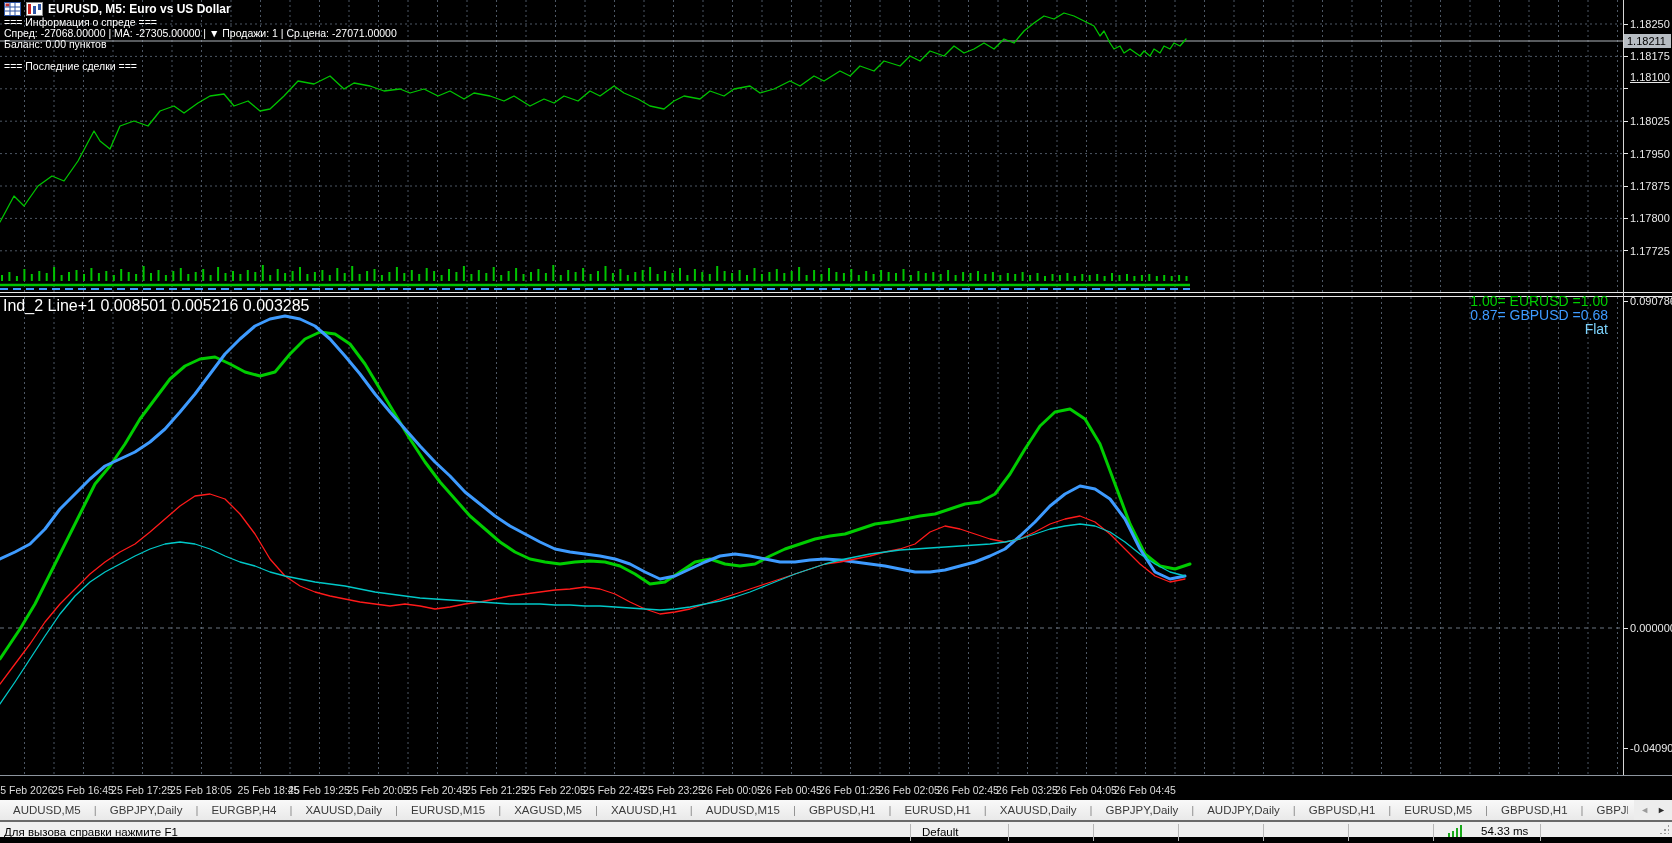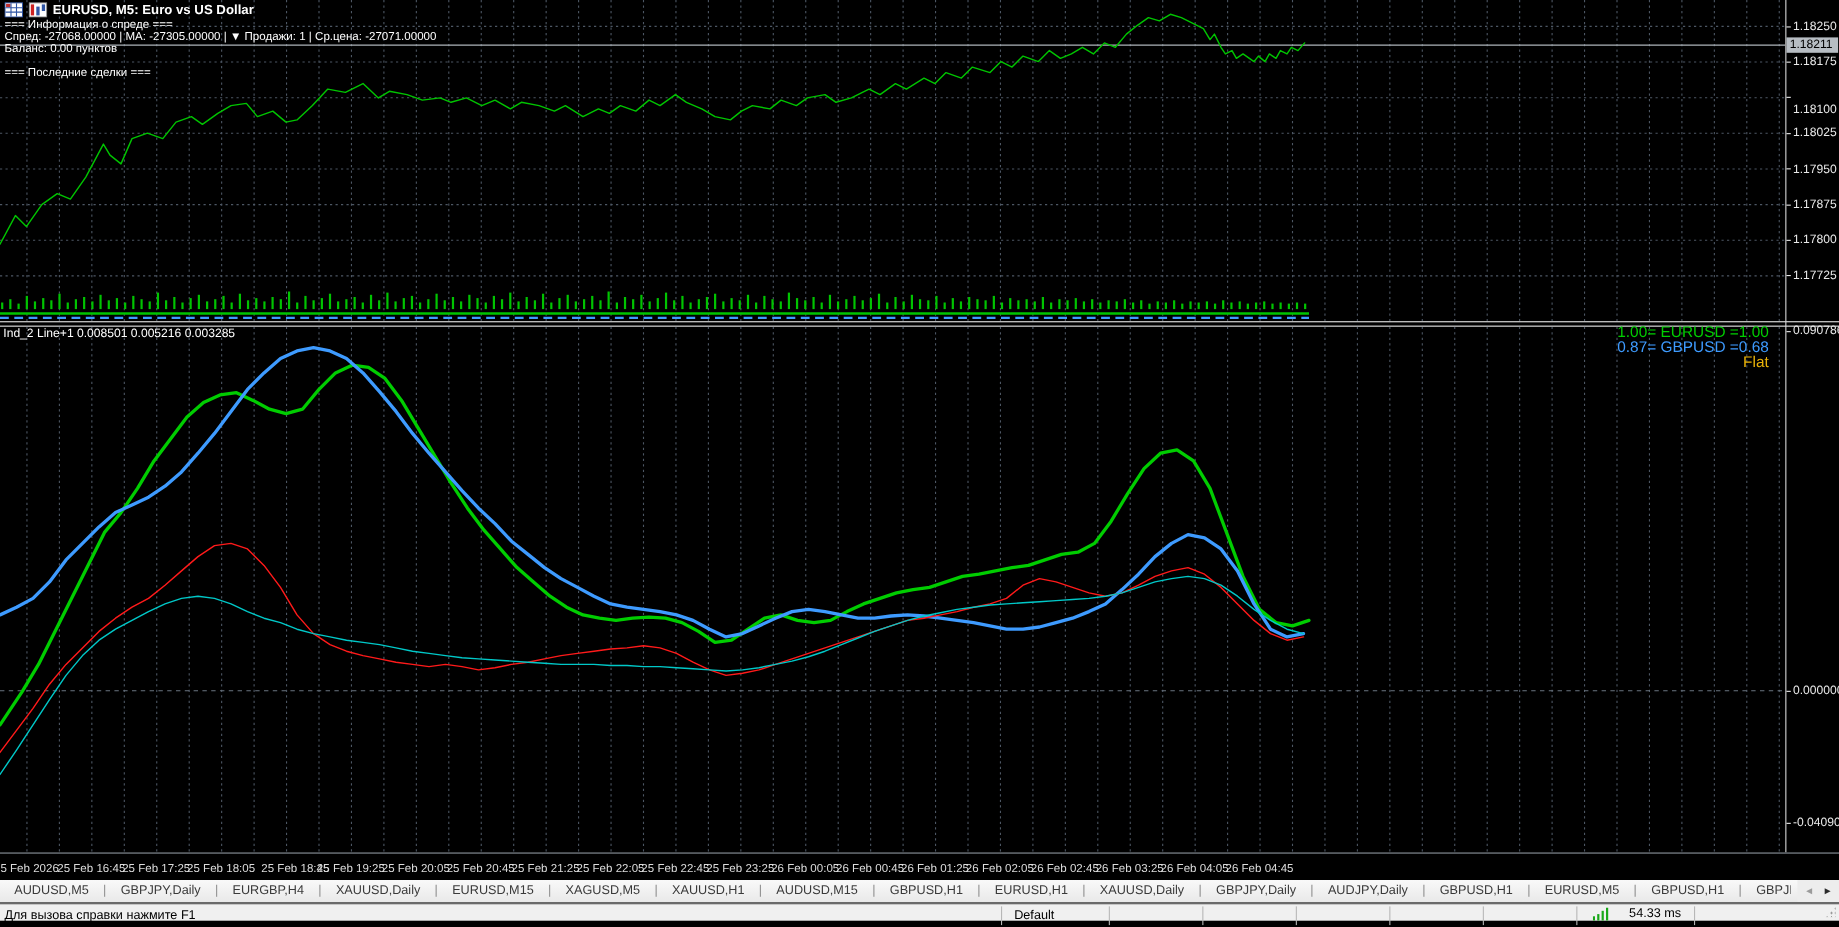--- a/index.html
+++ b/index.html
@@ -13,21 +13,21 @@
           border-top:1px solid #e8e8e8;border-bottom:1px solid #e8e8e8;background:#000;}
   .vline{position:absolute;left:1623px;top:0;width:1px;height:775px;background:#d6d6d6;}
   .scale{position:absolute;left:1624px;top:0;width:48px;height:775px;color:#e9e9e9;font-size:11px;}
   .scale .lbl{position:absolute;left:6px;white-space:nowrap;}
   .scale .tick{position:absolute;left:0;width:4px;height:1px;background:#e9e9e9;}
   .curbox{position:absolute;left:0;top:34px;width:44px;height:14px;background:#b7bdc3;color:#000;
           padding-left:3px;line-height:14px;font-size:11px;}
   .title-row{position:absolute;left:4px;top:2px;display:flex;align-items:center;gap:5px;
              color:#fff;font-size:12px;font-weight:bold;}
   .ov{position:absolute;left:4px;color:#fff;font-size:10.5px;white-space:pre;}
-  .ind-label{position:absolute;left:3px;top:297px;color:#fff;font-size:11px;white-space:pre;}
+  .ind-label{position:absolute;left:3px;top:297px;color:#fff;font-size:16px;white-space:pre;}
   .legend{position:absolute;right:64px;top:294px;text-align:right;font-size:14px;line-height:14px;}
   .lg-line{white-space:pre;}
   
   .time-axis{position:absolute;left:0;top:775px;width:1672px;height:25px;background:#000;
              border-top:1px solid #8d959e;box-sizing:border-box;color:#dcdcdc;font-size:10.5px;}
   .tl{position:absolute;top:8px;transform:translateX(-50%);white-space:nowrap;}
   
   .tab-bar{position:absolute;left:0;top:800px;width:1672px;height:22px;box-sizing:border-box;
            background:linear-gradient(#f9f9f9,#e9e9e9);border-bottom:2px solid #6a6a6a;padding-left:40px;}
   .tabs{position:absolute;left:0;top:0;width:1628px;height:20px;display:flex;align-items:center;overflow:hidden;}
@@ -347,21 +347,21 @@
       </svg>
     <div class="vline"></div>
 
     <div class="scale" id="scale">
       <div class="curbox">1.18211</div>
     <div class="tick" style="top: 23.5px;"></div>
         <div class="lbl" style="top: 18px;">1.18250</div>
         <div class="tick" style="top: 55.9px;"></div>
         <div class="lbl" style="top: 50.4px;">1.18175</div>
         <div class="tick" style="top: 88.3px;"></div>
-        <div class="lbl" style="top: 94px;">1.18100</div>
+        <div class="lbl" style="top: 71px; text-decoration: underline;">1.18100</div>
         <div class="tick" style="top: 120.7px;"></div>
         <div class="lbl" style="top: 115.2px;">1.18025</div>
         <div class="tick" style="top: 153.1px;"></div>
         <div class="lbl" style="top: 147.6px;">1.17950</div>
         <div class="tick" style="top: 185.5px;"></div>
         <div class="lbl" style="top: 180px;">1.17875</div>
         <div class="tick" style="top: 217.9px;"></div>
         <div class="lbl" style="top: 212.4px;">1.17800</div>
         <div class="tick" style="top: 250.3px;"></div>
         <div class="lbl" style="top: 244.8px;">1.17725</div>
@@ -393,21 +393,21 @@
 
     <div class="ov" style="top:16px">=== Информация о спреде ===</div>
     <div class="ov" style="top:27px">Спред: -27068.00000 | MA: -27305.00000 | ▼ Продажи: 1 | Ср.цена: -27071.00000</div>
     <div class="ov" style="top:38px">Баланс: 0.00 пунктов</div>
     <div class="ov" style="top:60px">=== Последние сделки ===</div>
 
     <div class="ind-label">Ind_2 Line+1 0.008501 0.005216 0.003285</div>
     <div class="legend" id="legend">
         <div class="lg-line" style="color: rgb(0, 205, 0);">1.00= EURUSD =1.00</div>
         <div class="lg-line" style="color: rgb(62, 155, 255);">0.87= GBPUSD =0.68</div>
-        <div class="lg-line" style="color: #eab308;">Flat</div>
+        <div class="lg-line" style="color: #7dd3fc;">Flat</div>
       </div>
   </div>
 
   <div class="time-axis" id="time-axis">
       <div class="tl" style="left: 24px;">25 Feb 2026</div>
       <div class="tl" style="left: 83px;">25 Feb 16:45</div>
       <div class="tl" style="left: 142px;">25 Feb 17:25</div>
       <div class="tl" style="left: 201px;">25 Feb 18:05</div>
       <div class="tl" style="left: 260px; padding-left: 17px;">25 Feb 18:45</div>
       <div class="tl" style="left: 319px;">25 Feb 19:25</div>

